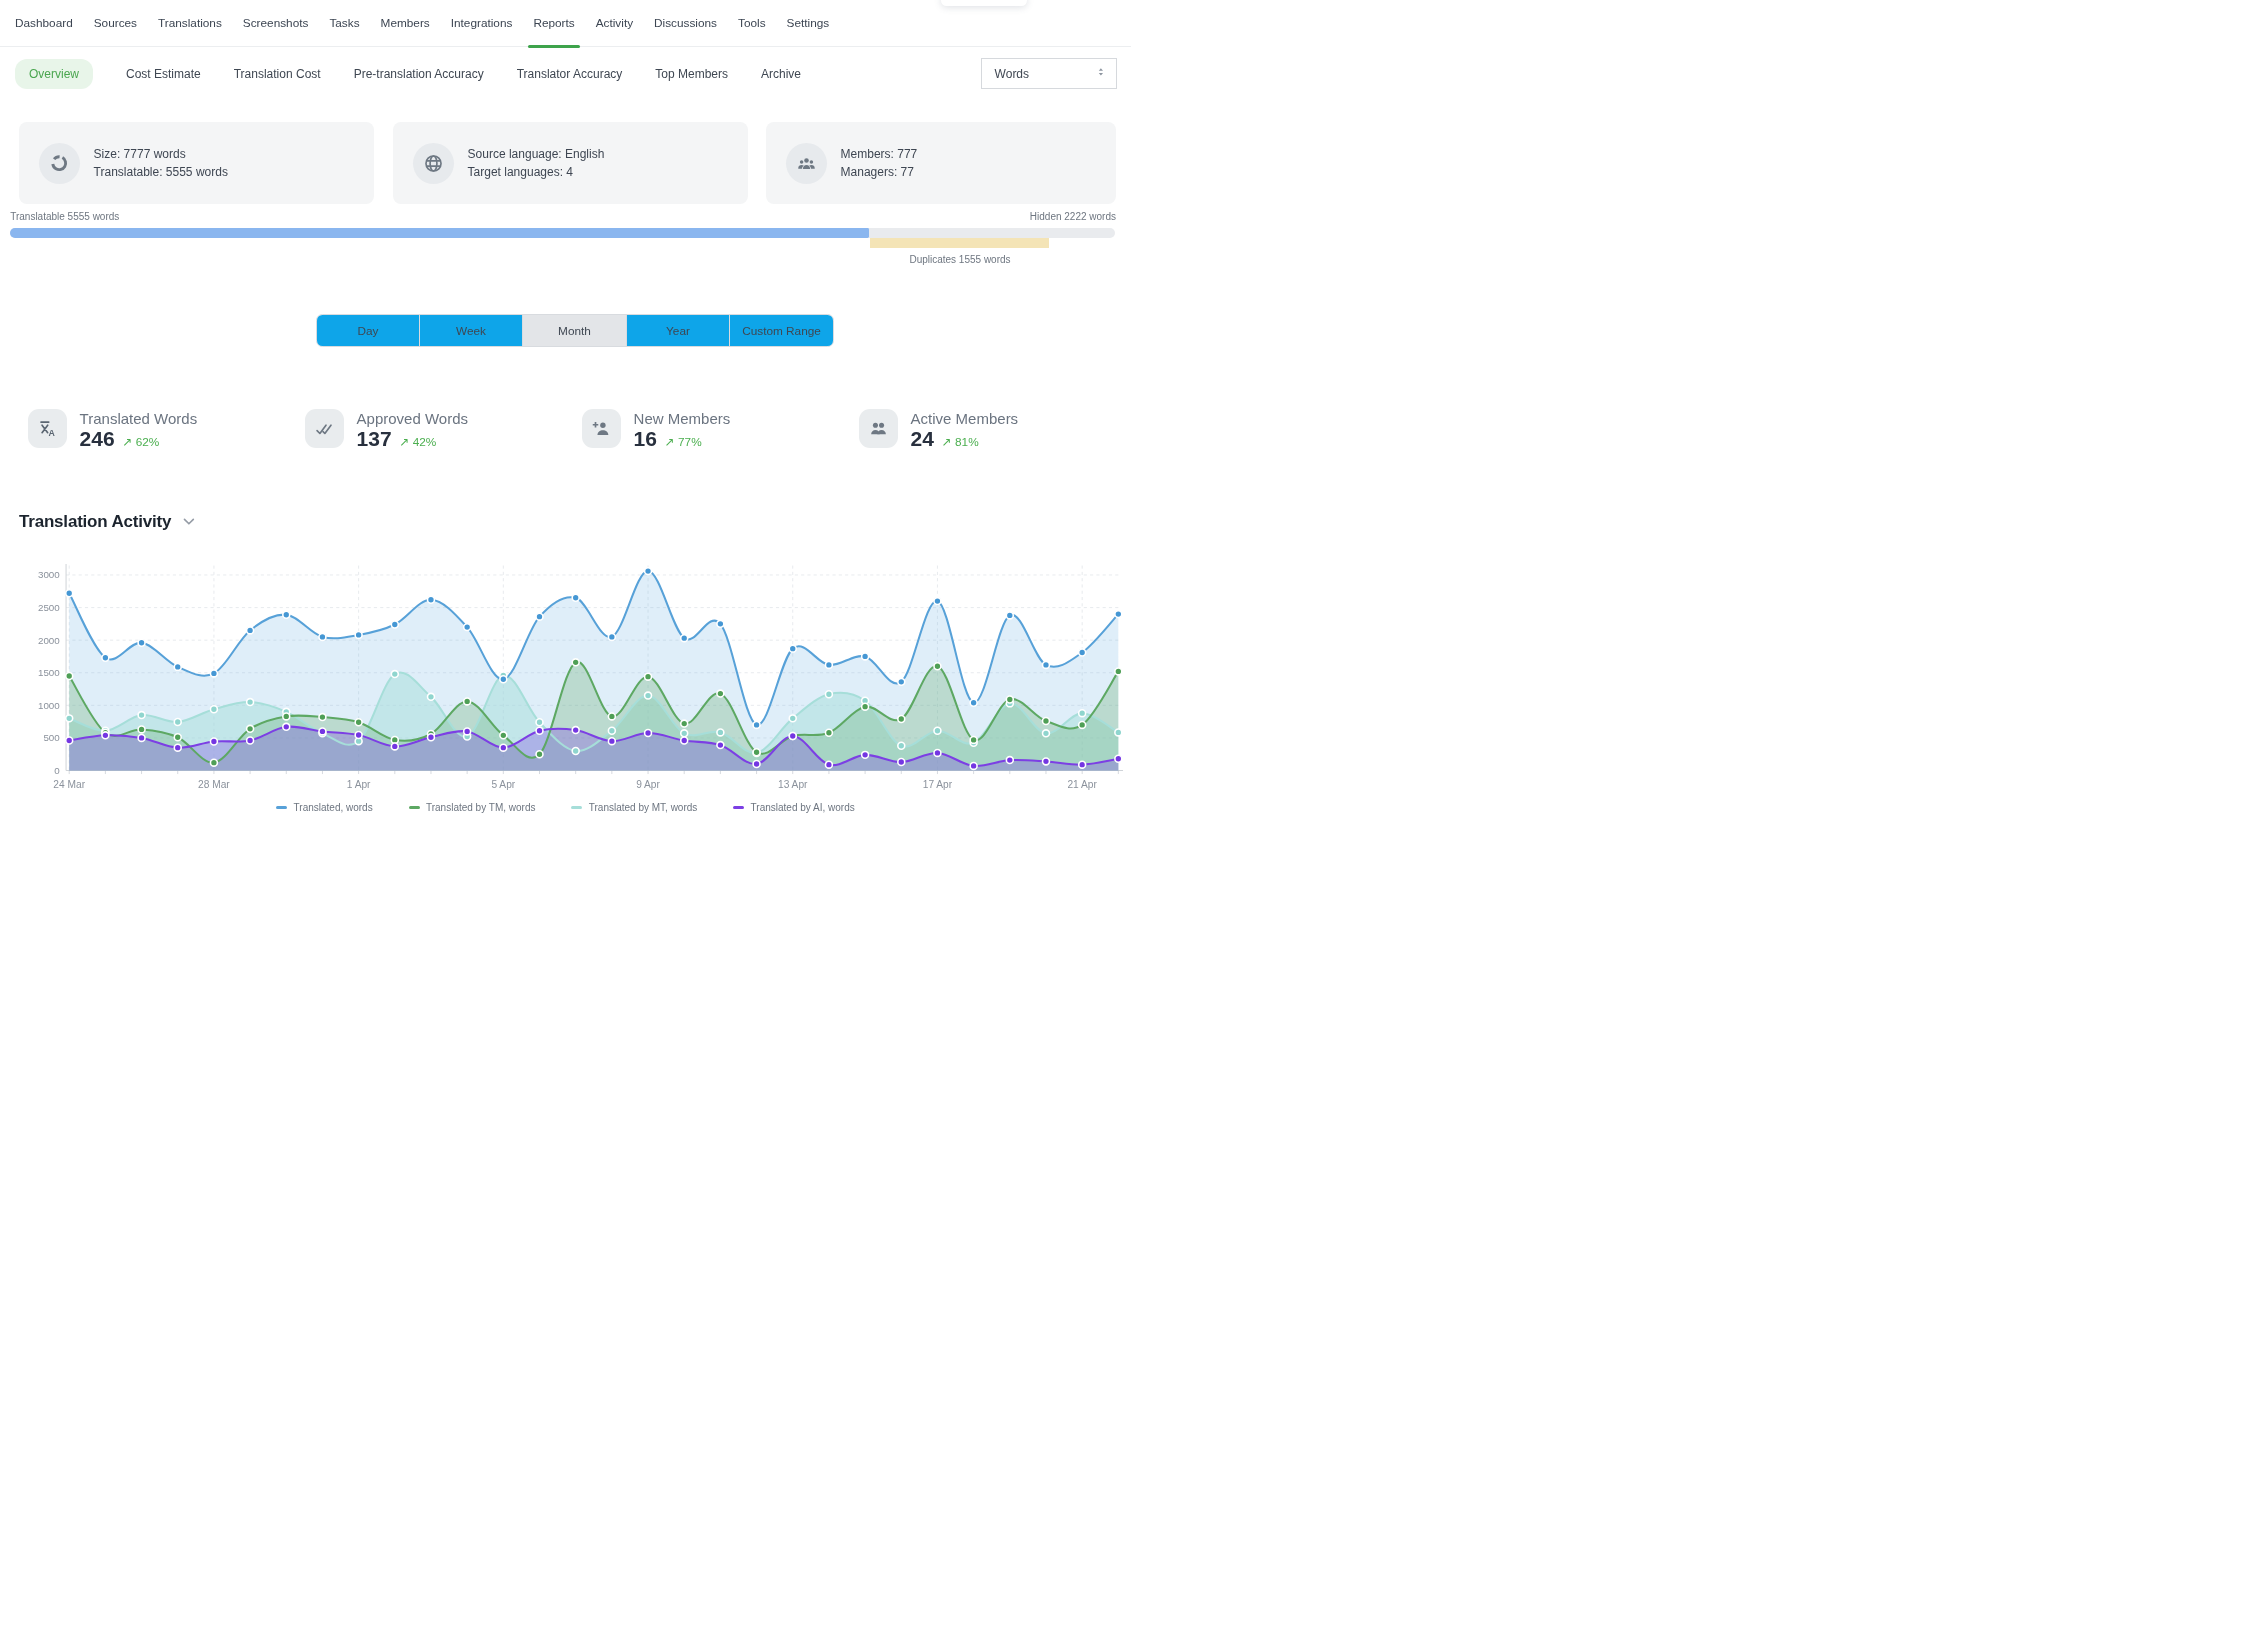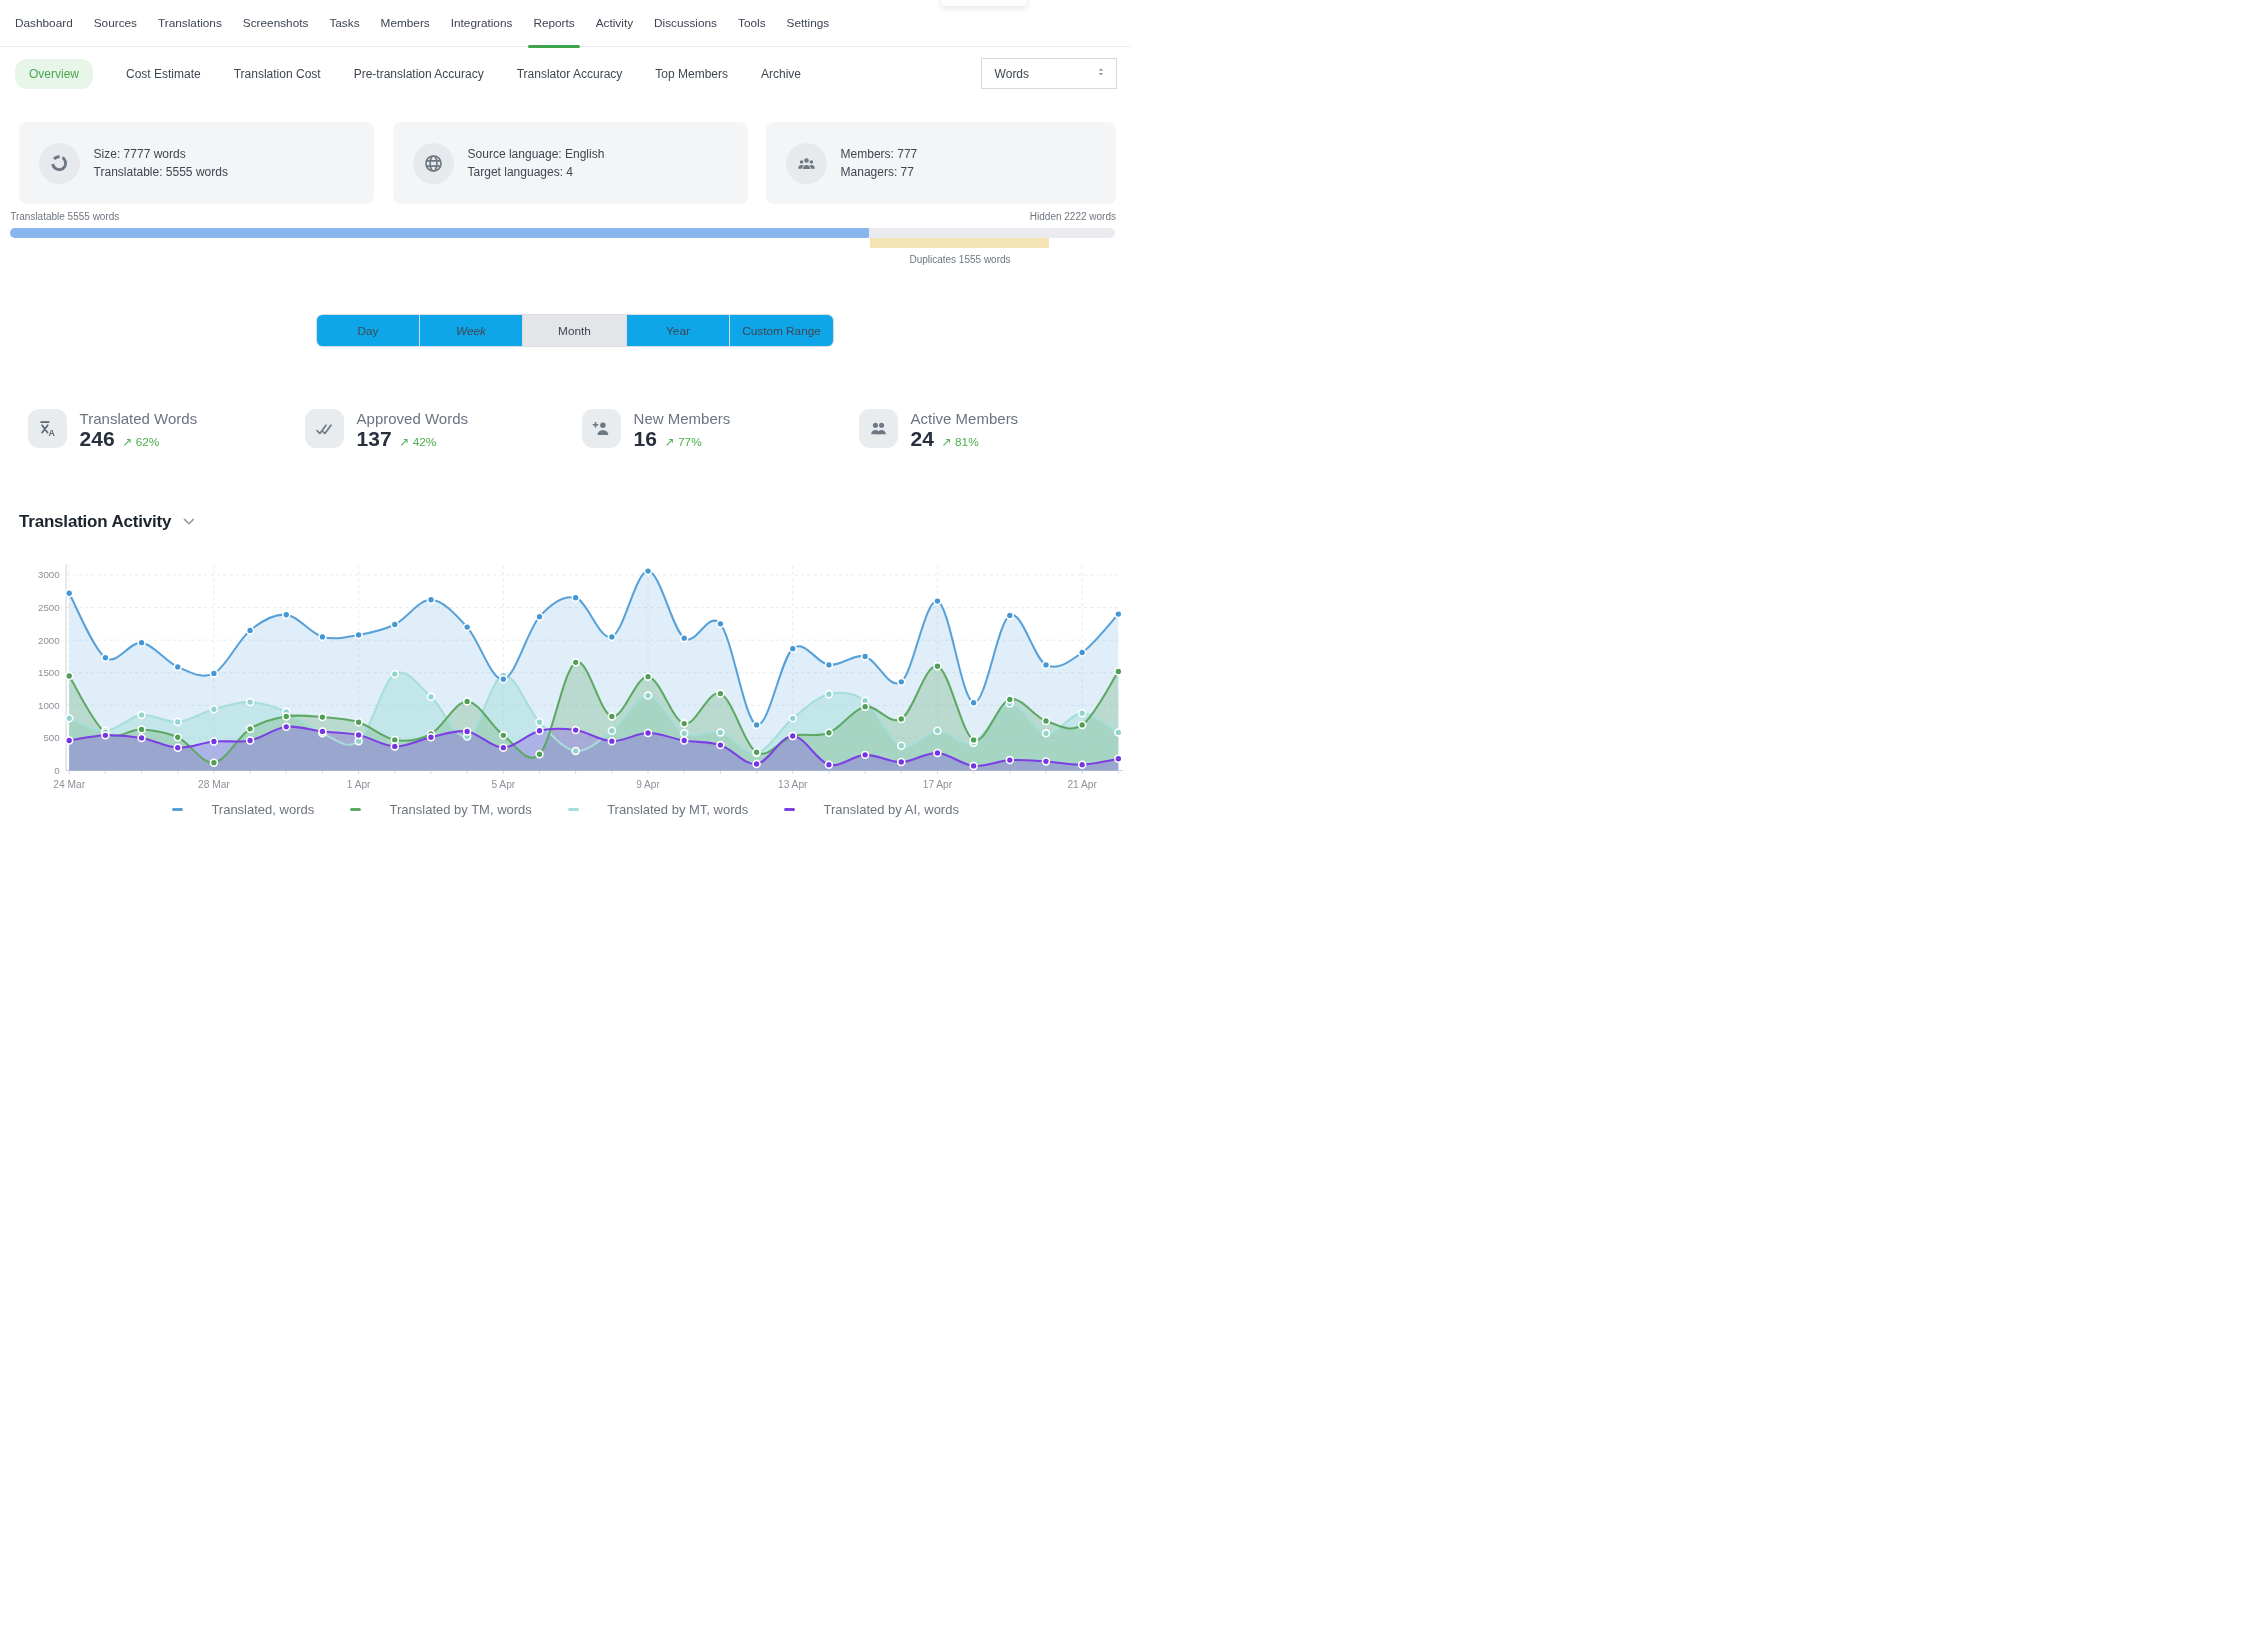--- a/index.html
+++ b/index.html
@@ -62,21 +62,21 @@
 
   
   .section-title { position:absolute; top:512px; left:19px; display:flex; align-items:center; gap:12px; }
   .section-title h1 { font-size:17px; font-weight:bold; color:#1c242e; letter-spacing:-0.2px; }
 
   
   .chart-wrap { position:absolute; top:542px; left:0; width:1131px; height:256px; }
   .legend { position:absolute; top:802px; left:0; right:0; display:flex; justify-content:center; gap:36px; }
   .legend-item { display:flex; align-items:center; gap:6.3px; cursor:pointer; }
   .legend-dash { width:11px; height:3.1px; border-radius:1.6px; }
-  .legend-label { font-size:13px; color:#6d7580;margin-left:22px; }
+  .legend-label { font-size:10px; color:#6d7580; }
   text { font-family:"Liberation Sans","DejaVu Sans",sans-serif; }
 </style>
 </head>
 <body>
 
 <nav class="topnav">
     <div class="nav-item">Dashboard</div>
     <div class="nav-item">Sources</div>
     <div class="nav-item">Translations</div>
     <div class="nav-item">Screenshots</div>
@@ -154,21 +154,21 @@
 <div class="pg-label" style="left:10.2px">Translatable 5555 words</div>
 <div class="pg-label" style="right:15px">Hidden 2222 words</div>
 <div class="pg-track">
   <div class="pg-blue" id="pg-blue" style="width: 77.7%;"></div>
 </div>
 <div class="pg-dup" id="pg-dup" style="left: 870px; width: 179px;"></div>
 <div class="pg-dup-label" id="pg-dup-label" style="left: 858px;">Duplicates 1555 words</div>
 
 <div class="segmented" id="segmented">
     <div class="seg-cell" style="width: 102px;">Day</div>
-    <div class="seg-cell" style="width: 103px; font-style: italic;">Week</div>
+    <div class="seg-cell" style="width: 103px;">Week</div>
     <div class="seg-cell selected" style="width: 104px;">Month</div>
     <div class="seg-cell" style="width: 103px;">Year</div>
     <div class="seg-cell" style="width: 104px;">Custom Range</div>
   </div>
 
 <div class="stats" id="stats">
     <div class="stat">
       <div class="icon-square">
         <svg viewBox="0 0 24 24" width="21" height="21">
           <g fill="none" stroke="#5b6672" stroke-width="1.9" stroke-linecap="round">

